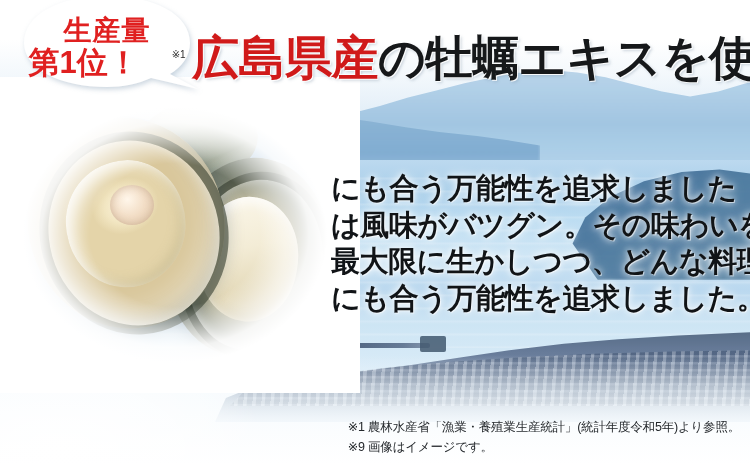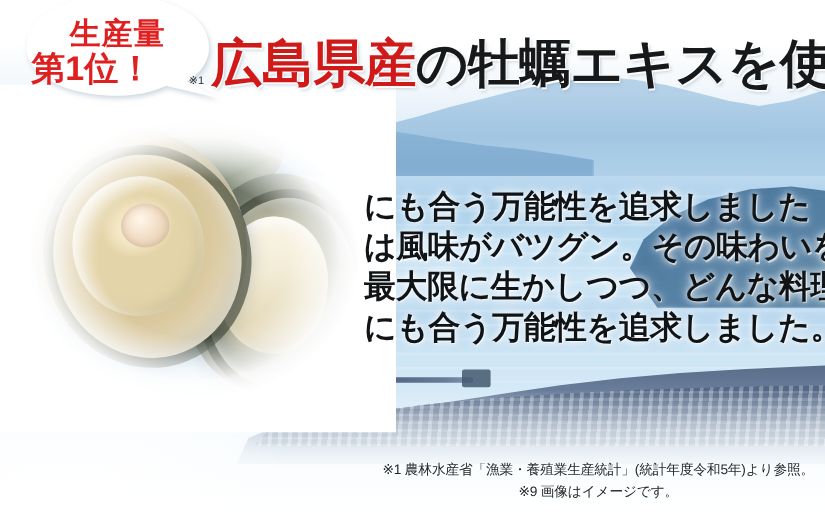--- a/index.html
+++ b/index.html
@@ -340,21 +340,21 @@
   .badge-line1 {
     color: #e02020;
     font-size: 28px;
     font-weight: bold;
     letter-spacing: 1px;
     line-height: 1.05;
     white-space: nowrap;
   }
   .badge-line2-row {
     display: flex;
-    align-items: flex-end;
+    align-items: flex-start;
     line-height: 1.05;
     margin-top: 2px;
     gap: 32px;
   }
   .badge-line2 {
     color: #e02020;
     font-size: 31px;
     font-weight: bold;
     letter-spacing: 0px;
     white-space: nowrap;
@@ -405,21 +405,21 @@
     text-shadow:
       0 0 6px rgba(255,255,255,0.95),
       0 0 12px rgba(255,255,255,0.75),
       1px 1px 0 rgba(255,255,255,0.55);
   }
 
   
   .footnotes {
     position: absolute;
     right: 10px; bottom: 8px;
-    text-align: center;
+    text-align: left;
   }
   .footnote {
     font-size: 12.5px;
     color: #24282c;
     line-height: 1.55;
     letter-spacing: -0.2px;
     white-space: nowrap;
   }
 </style>
 </head>

